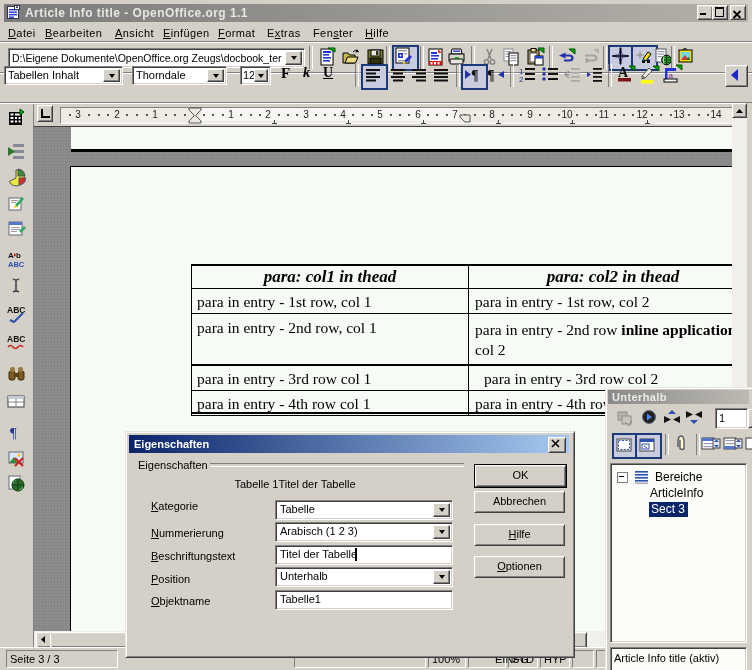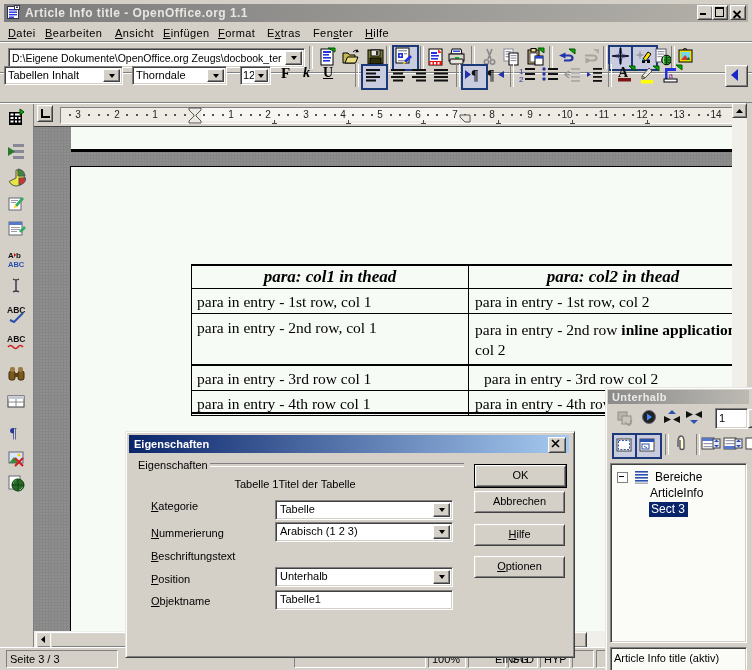--- a/index.html
+++ b/index.html
@@ -760,20 +760,24 @@
       <div class="cbtn">
         <div class="arr"></div>
       </div>
     </div>
   <div class="abs sunk" style="left:149px;top:90px;width:176px;height:18px;">
       <div class="abs t11" style="left:4px;top:2px;">Arabisch (1 2 3)</div>
       <div class="cbtn">
         <div class="arr"></div>
       </div>
     </div>
+  <div class="abs sunk" style="left:149px;top:113px;width:176px;height:18px;">
+      <div class="abs t11" style="left:4px;top:2px;">Titel der Tabelle</div>
+      <div class="abs" style="left:79px;top:2px;width:2px;height:13px;background:#000;"></div>
+    </div>
   <div class="abs sunk" style="left:149px;top:135px;width:176px;height:18px;">
       <div class="abs t11" style="left:4px;top:2px;">Unterhalb</div>
       <div class="cbtn">
         <div class="arr"></div>
       </div>
     </div>
   <div class="abs sunk" style="left:149px;top:158px;width:176px;height:18px;">
       <div class="abs t11" style="left:4px;top:2px;">Tabelle1</div>
     </div>
 

